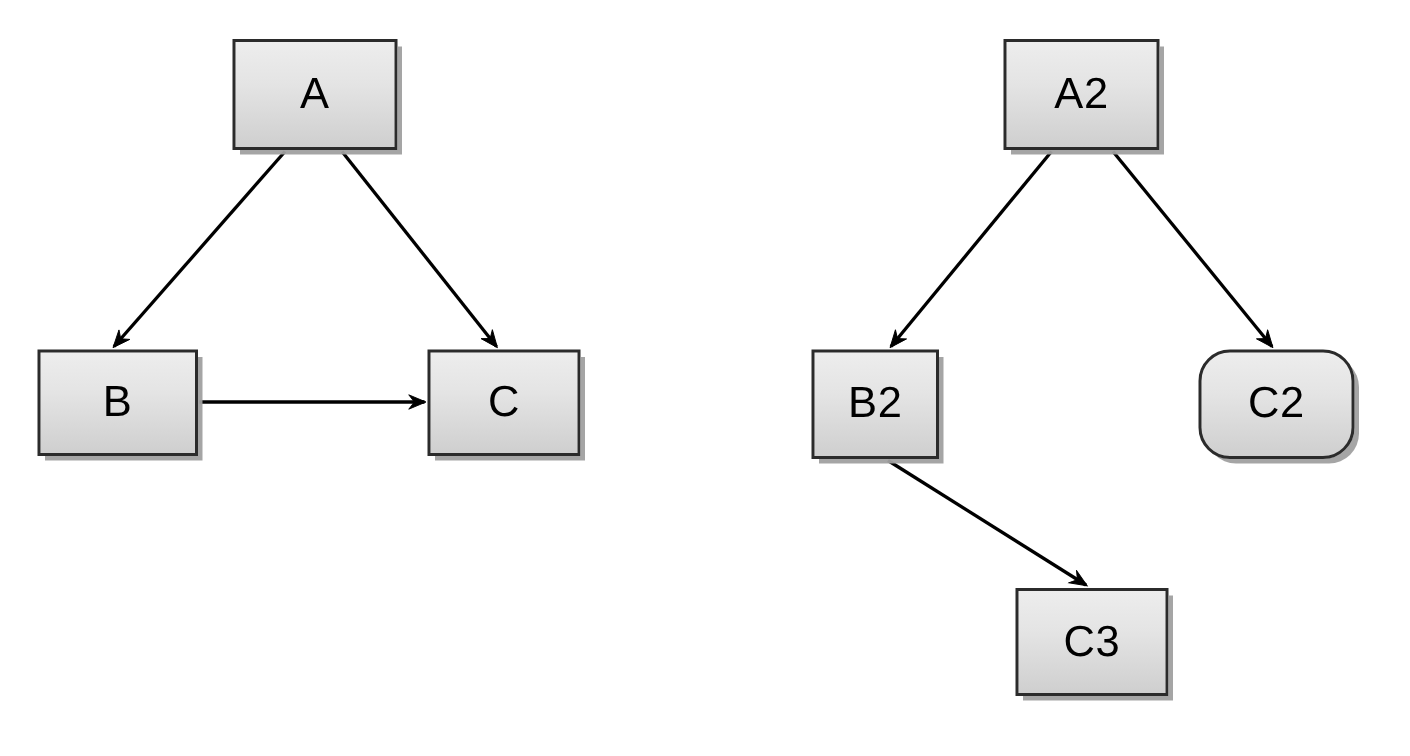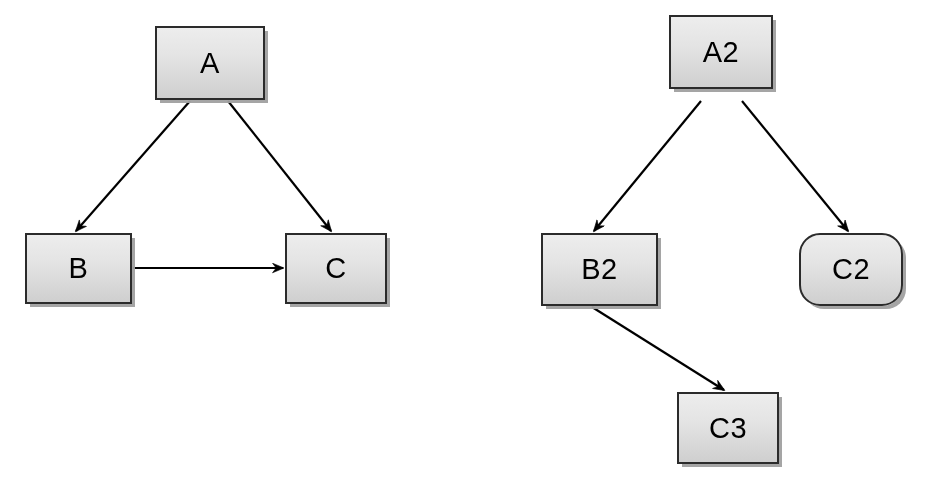--- a/index.html
+++ b/index.html
@@ -77,24 +77,24 @@
         <span class="node-label">A</span>
       </div>
       <div class="node" style="left: 25px; top: 233px; width: 107px; height: 71px;">
         <span class="node-label">B</span>
       </div>
       <div class="node" style="left: 285px; top: 233px; width: 102px; height: 71px;">
         <span class="node-label">C</span>
       </div>
     </div>
   <div id="nodes-right">
-      <div class="node" style="left: 669px; top: 15px; width: 104px; height: 74px;">
+      <div class="node" style="left: 669px; top: 26px; width: 104px; height: 74px;">
         <span class="node-label">A2</span>
       </div>
-      <div class="node" style="left: 541px; top: 233px; width: 117px; height: 73px;">
+      <div class="node" style="left: 541px; top: 233px; width: 85px; height: 73px;">
         <span class="node-label">B2</span>
       </div>
       <div class="node" style="left: 799px; top: 233px; width: 104px; height: 73px; border-radius: 21px;">
         <span class="node-label">C2</span>
       </div>
       <div class="node" style="left: 677px; top: 392px; width: 102px; height: 72px;">
         <span class="node-label">C3</span>
       </div>
     </div>
 

